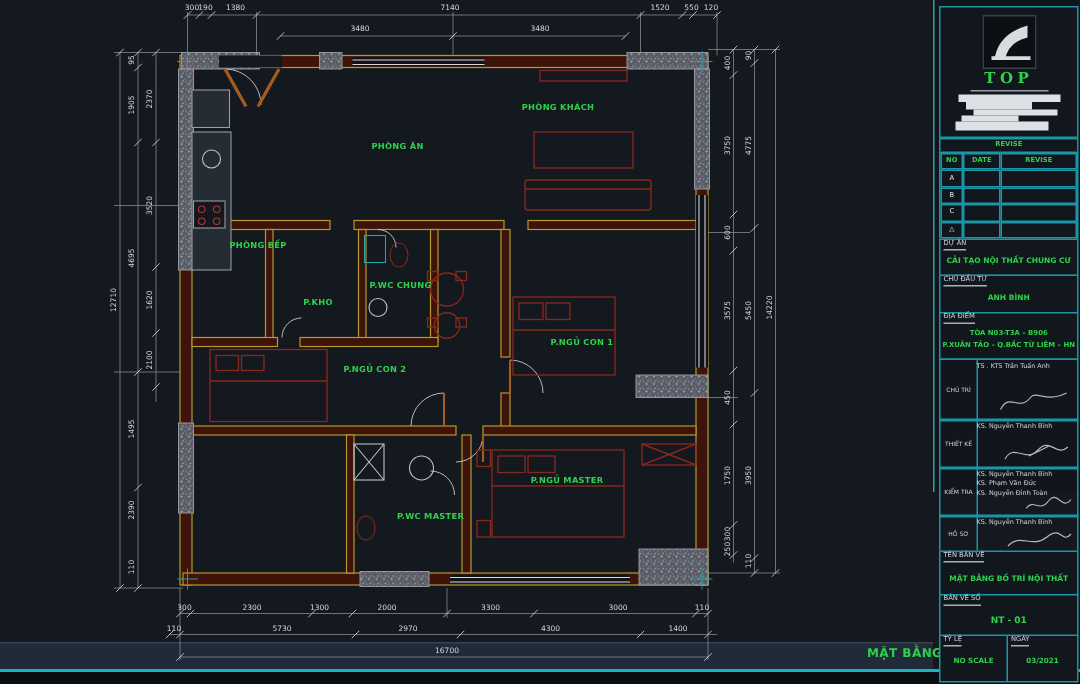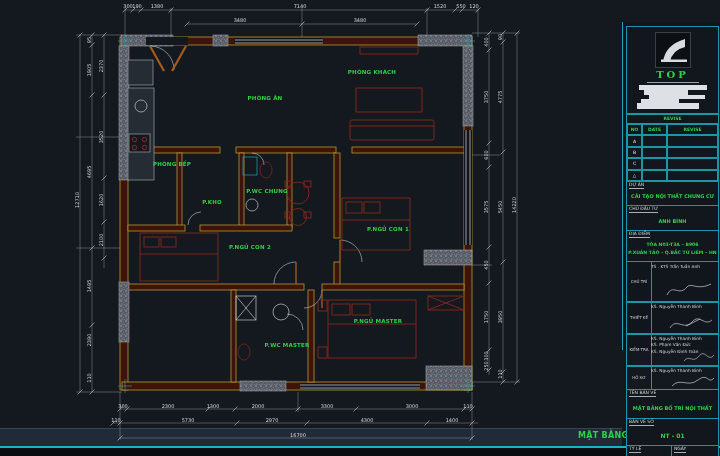--- a/index.html
+++ b/index.html
@@ -8,21 +8,21 @@
   #plan-svg{position:absolute;left:0;top:0;z-index:2;}
   .footer-strip{position:absolute;left:0;top:428px;width:622px;height:18px;background:#202a38;border-top:1px solid #3a4350;z-index:1;}
   .footer-title{position:absolute;right:8px;top:431px;width:200px;text-align:right;font-size:8px;font-weight:bold;color:#2ed24a;z-index:3;letter-spacing:.3px;}
   .bottom-line{position:absolute;left:0;top:446px;width:720px;height:2px;background:#18b4c4;z-index:5;}
   .below-dark{position:absolute;left:0;top:448px;width:720px;height:8px;background:#0a0e13;z-index:4;}
   #text-layer{position:absolute;left:0;top:0;width:622px;height:456px;z-index:3;}
   .dim{position:absolute;color:#d5d9dd;font-size:5px;line-height:1;transform:translate(-50%,-50%);white-space:nowrap;}
   .dim.rot{transform:translate(-50%,-50%) rotate(-90deg);}
   .room-label{position:absolute;color:#2ed24a;font-size:5.5px;font-weight:bold;line-height:1;transform:translate(-50%,-50%);white-space:nowrap;letter-spacing:.2px;}
   
-  .tb{position:absolute;left:622px;top:0;width:98px;height:328px;background:#11161d;border-left:1.5px solid #1fa7b5;z-index:6;margin-top:22px;}
+  .tb{position:absolute;left:622px;top:0;width:98px;height:328px;background:#11161d;border-left:1.5px solid #1fa7b5;z-index:6;}
   .sec{position:absolute;left:3px;width:91px;border:1px solid #1b96a6;background:#12171e;}
   .lbl{position:absolute;top:1px;left:2px;font-size:4.5px;color:#cfd4d9;border-bottom:.5px solid #aab0b6;padding-bottom:.5px;line-height:1.1;white-space:nowrap;}
   .val{position:absolute;left:0;right:0;text-align:center;color:#2ed24a;font-size:5px;font-weight:bold;white-space:nowrap;line-height:1.2;}
   .logo-box{top:4px;height:86px;}
   .logo-sq{position:absolute;left:50%;top:5px;transform:translateX(-50%);}
   .logo-top{position:absolute;top:42px;left:0;right:0;text-align:center;color:#2ed24a;font-family:"DejaVu Serif",serif;font-weight:bold;font-size:10px;letter-spacing:3px;}
   .logo-underline{position:absolute;top:55px;left:50%;transform:translateX(-50%);width:52px;height:1px;background:#9aa0a6;}
   .podium{position:absolute;top:58px;left:0;right:0;}
   .podium div{margin:0 auto;background:#dde1e5;}
   .rev-header{top:92px;height:9px;}

